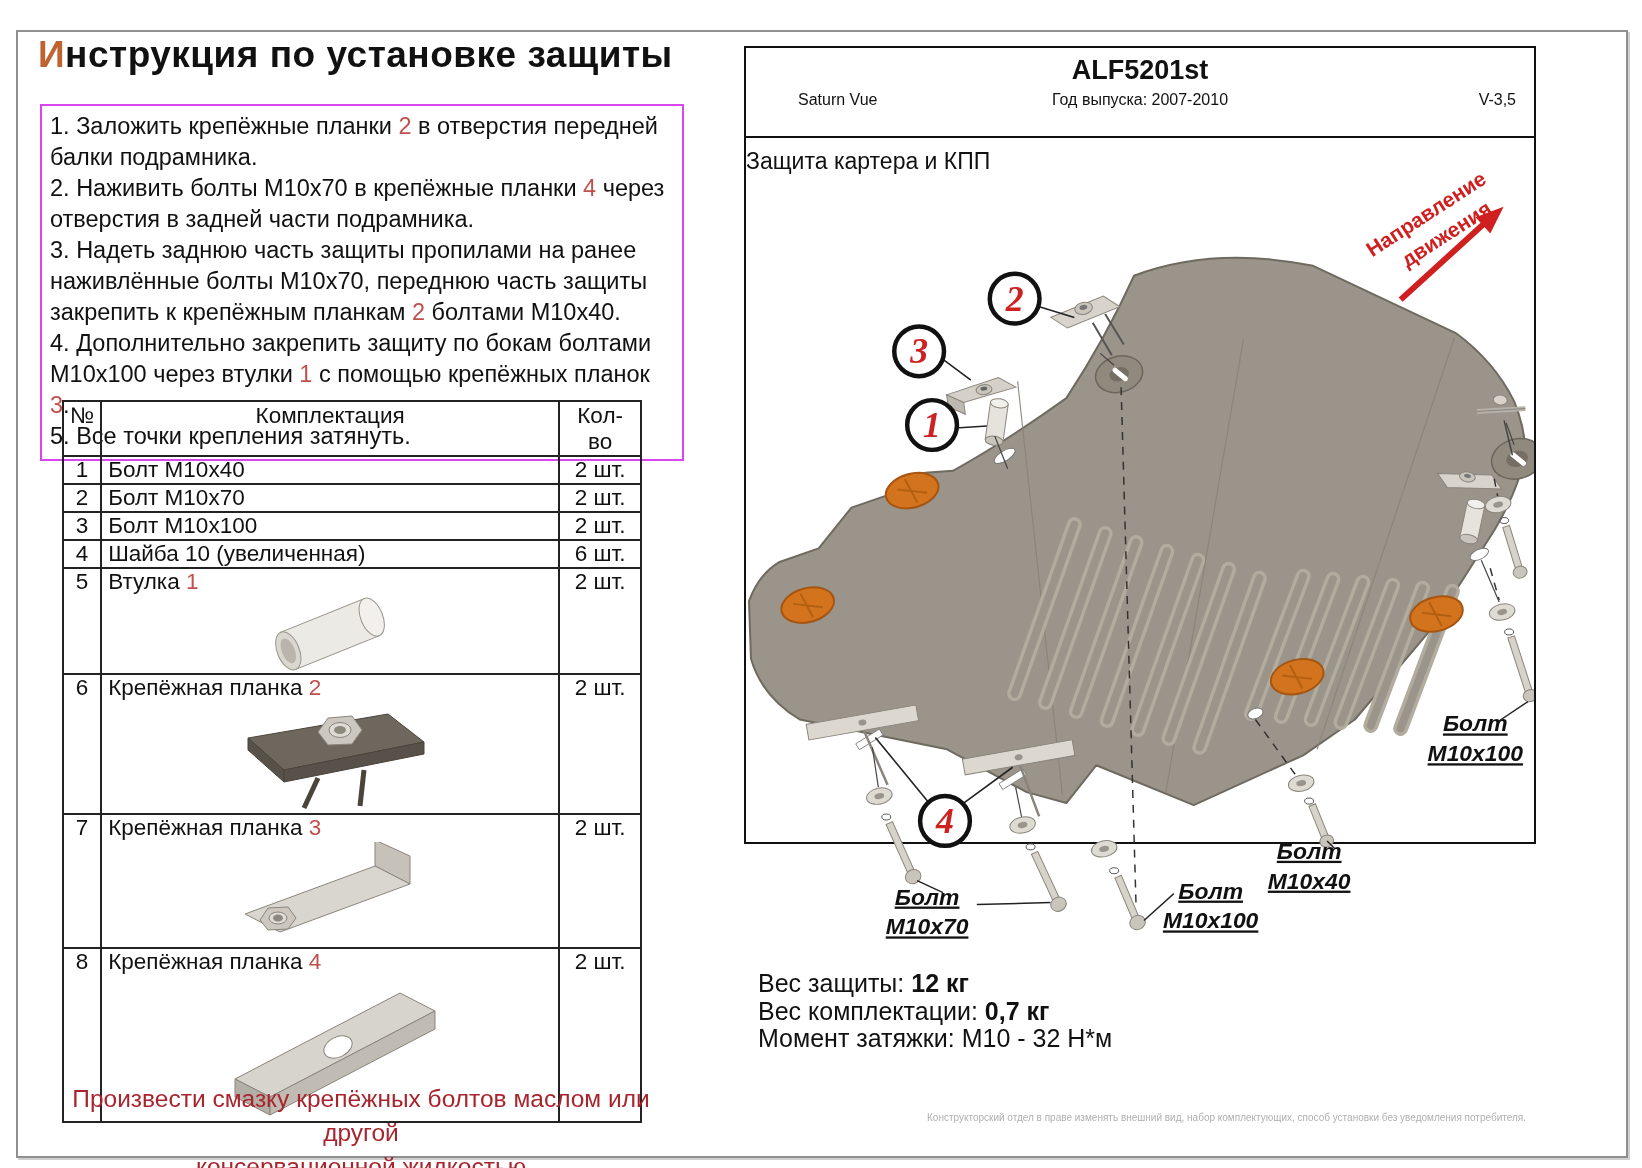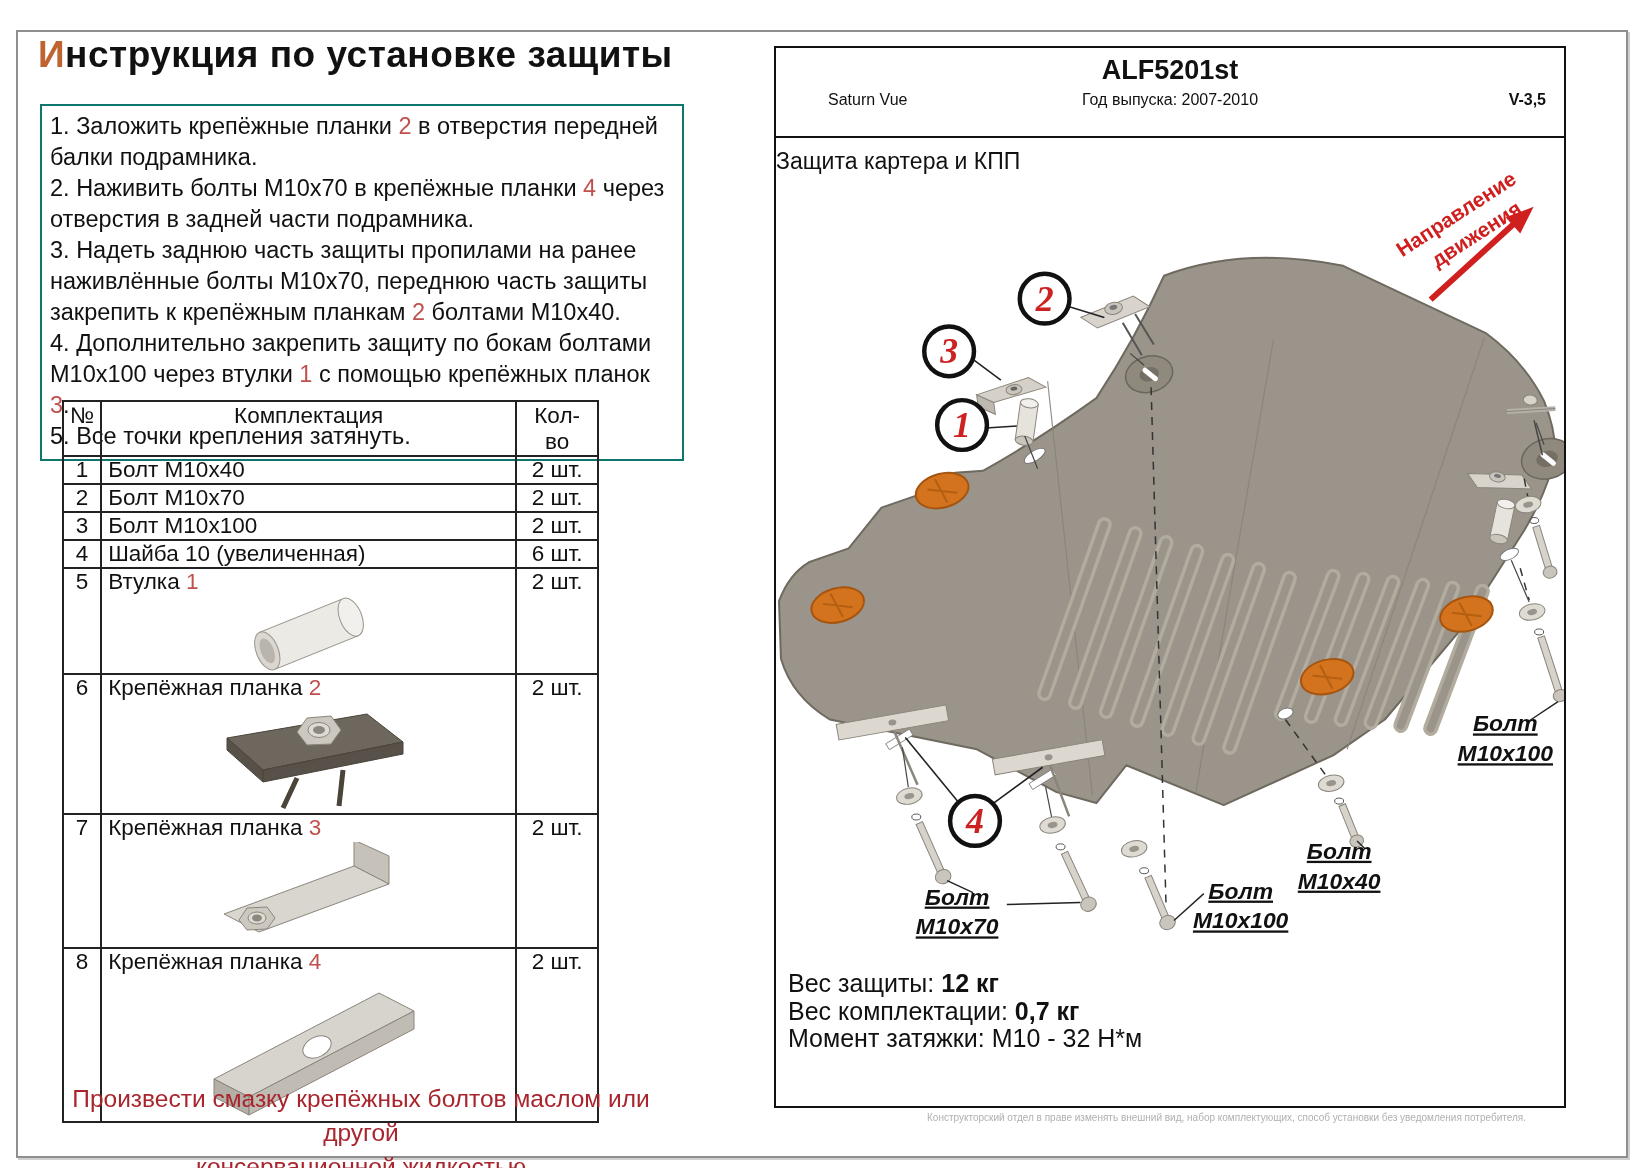--- a/index.html
+++ b/index.html
@@ -8,41 +8,41 @@
   }
   *{box-sizing:border-box;}
   html,body{margin:0;padding:0;}
   body{width:1642px;height:1168px;position:relative;background:#fff;
        font-family:"Liberation Sans",sans-serif;color:#111;overflow:hidden;}
   .page-frame{position:absolute;left:16px;top:30px;width:1612px;height:1128px;
        border:2px solid #8f8f8f;box-shadow:2px 2px 0 #cfcfcf;}
   
   .doc-title{position:absolute;left:38px;top:34px;font-size:37px;font-weight:bold;letter-spacing:.5px;}
   .doc-title .lead{color:var(--title-lead);}
-  .instructions{position:absolute;left:40px;top:104px;width:644px;border:2px solid #0f766e;
+  .instructions{position:absolute;left:40px;top:104px;width:644px;border:2px solid #d946ef;
        padding:5px 10px 7px 8px;font-size:23.5px;line-height:31px;}
   .rd{color:var(--accent-red);}
   table.parts{position:absolute;left:62px;top:400px;border-collapse:collapse;font-size:22.5px;}
   table.parts th,table.parts td{border:2px solid #222;padding:0 6px;vertical-align:top;}
   table.parts th{font-weight:normal;text-align:center;height:27px;padding-top:1px;}
   td.c-num{width:36px;text-align:center;}
-  td.c-name{width:415px;text-align:left;}
+  td.c-name{width:458px;text-align:left;}
   td.c-qty{width:82px;text-align:center;}
   .plain-row td{height:26px;}
   .part-image{display:flex;justify-content:center;align-items:center;}
   .note{position:absolute;left:36px;top:1082px;width:650px;text-align:center;
        color:var(--note-red);font-size:24.5px;line-height:34px;}
   
-  .panel{position:absolute;left:774px;top:46px;width:792px;height:1062px;border:2.5px solid #111;}
+  .panel{position:absolute;left:744px;top:46px;width:792px;height:798px;border:2.5px solid #111;}
   .panel-head{height:90px;border-bottom:2.5px solid #111;position:relative;}
   .part-code{text-align:center;font-size:27px;font-weight:bold;padding-top:7px;}
   .head-row2{position:relative;margin-top:5px;font-size:16px;height:28px;}
   .vehicle{position:absolute;left:52px;}
   .year{position:absolute;left:0;right:0;text-align:center;}
-  .engine{position:absolute;right:18px;font-weight:bold;}
+  .engine{position:absolute;right:18px;}
   .subtitle{position:absolute;top:100px;left:0;width:100%;font-size:23px;z-index:2;}
   .diagram{position:absolute;top:90px;left:0;width:100%;height:966px;z-index:1;}
   .specs{position:absolute;left:12px;top:922px;font-size:25px;line-height:27.5px;z-index:2;}
   .specs .v{margin-left:7px;}
   .specs .b{font-weight:bold;}
   .panel-footer{position:absolute;left:738px;top:1112px;width:788px;text-align:right;
        font-size:10px;color:#b0b0b0;}
   
   text.callout-num{font:italic bold 36px "Liberation Serif",serif;fill:var(--callout-red);}
   text.blabel{font:italic 600 23px "Liberation Sans",sans-serif;text-decoration:underline;fill:#111;}

